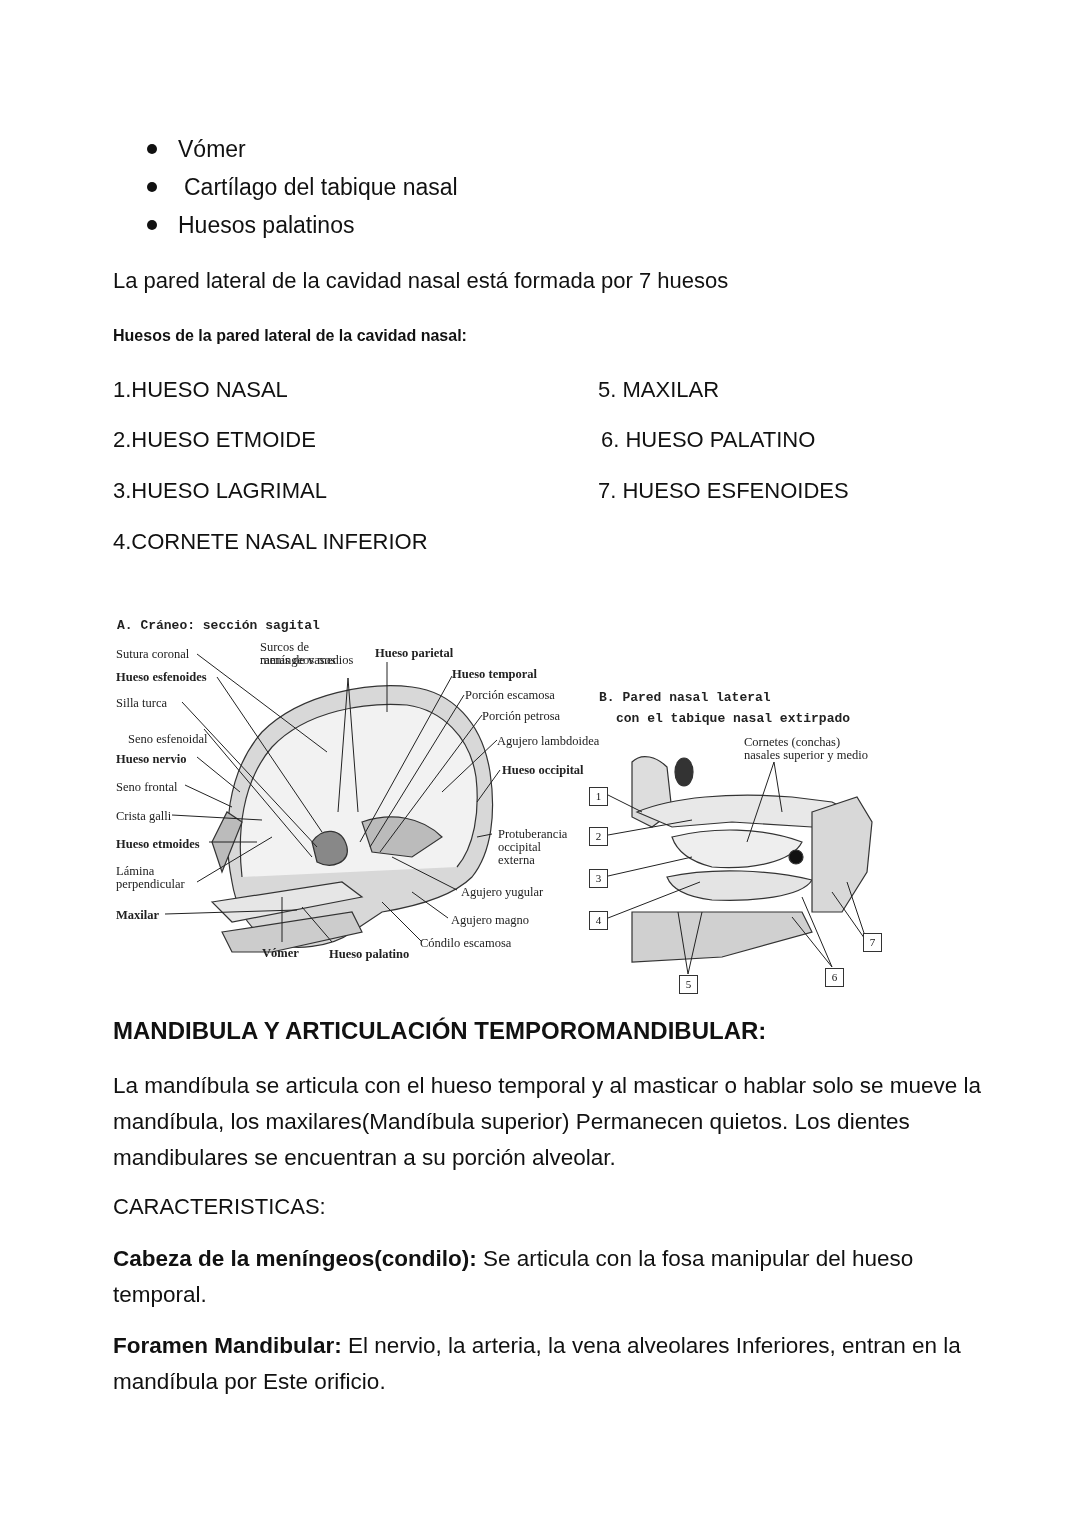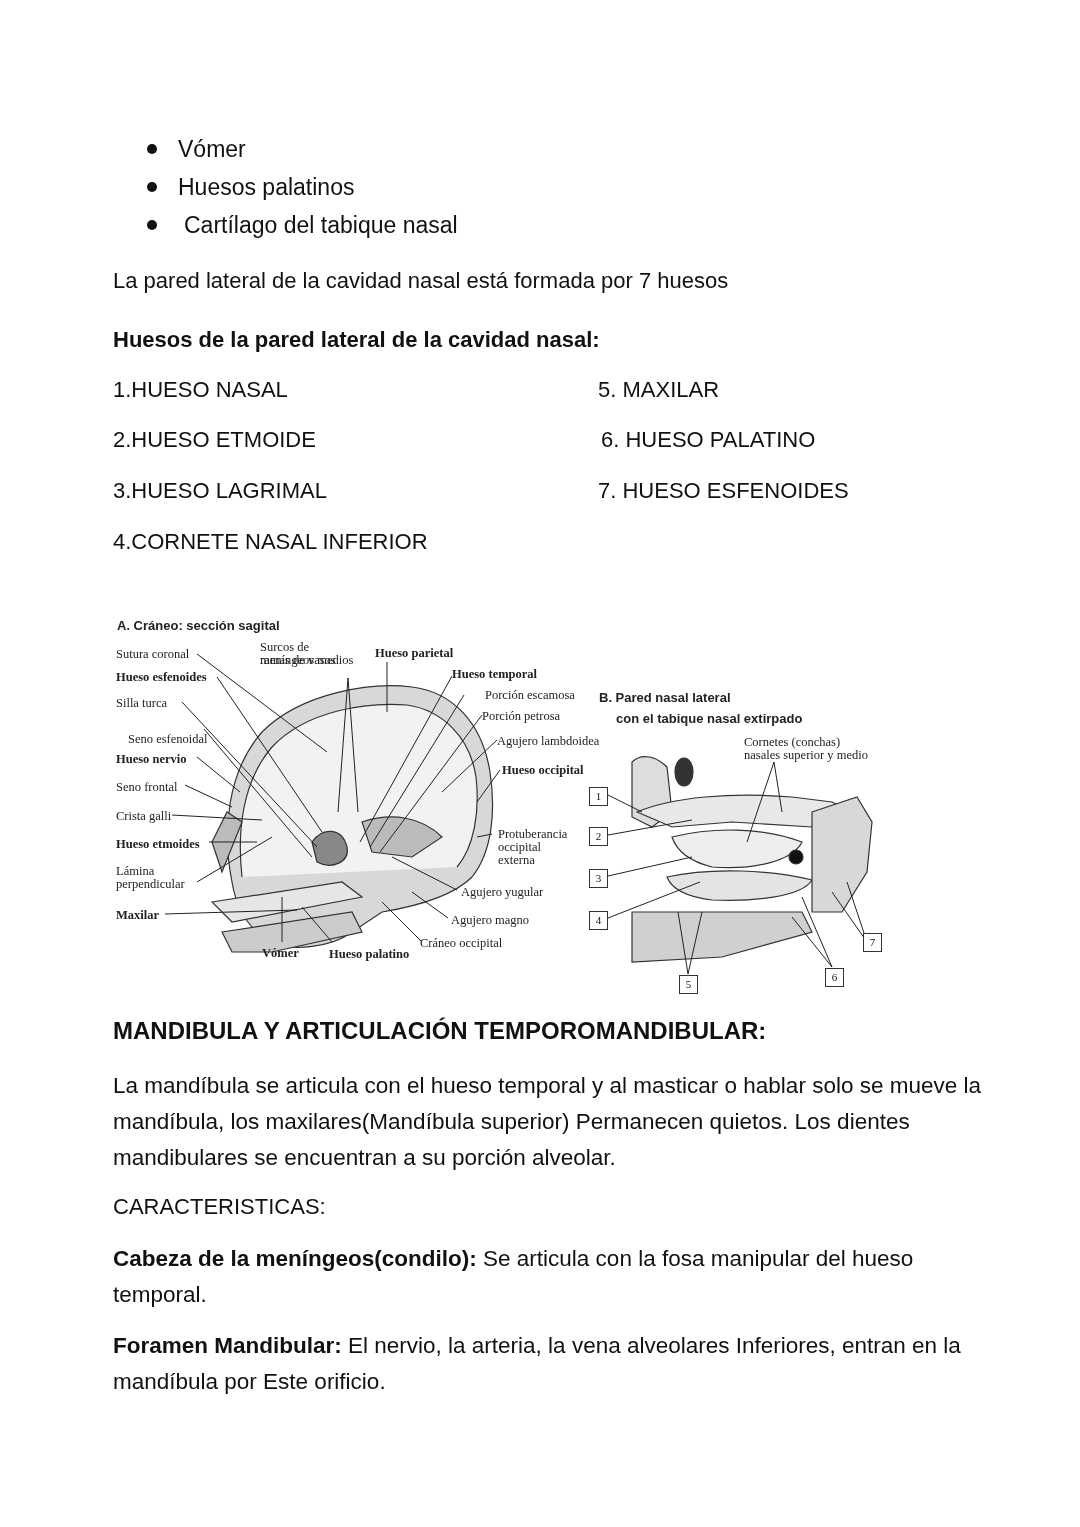--- a/index.html
+++ b/index.html
@@ -3,37 +3,37 @@
 <meta charset="utf-8">
 <style>
   html, body { margin: 0; padding: 0; background: #ffffff; }
   body { width: 1080px; height: 1527px; position: relative; overflow: hidden;
          font-family: "Liberation Sans", sans-serif; color: #111; }
   .abs { position: absolute; }
   .bullets { left: 145px; top: 130px; margin: 0; padding: 0; list-style: none; }
   .bullets li { font-size: 23px; height: 38px; line-height: 38px; position: relative; padding-left: 33px; }
   .bullets li .dot { position: absolute; left: 2px; top: 14px; width: 10px; height: 10px; border-radius: 50%; background: #111; }
   .p { font-size: 22px; }
-  .h-bold { font-weight: bold; font-size: 22px; }
+  .h-bold { font-weight: bold; font-size: 16px; }
   .list-item { font-size: 22px; }
   .h-section { font-weight: bold; font-size: 24px; }
   .para { left: 113px; width: 870px; font-size: 22.5px; line-height: 36px; }
   .figure { left: 112px; top: 612px; width: 780px; height: 390px; }
   .fig-label { position: absolute; font-family: "Liberation Serif", serif; font-size: 12.5px; color: #222; white-space: nowrap; line-height: 13px; }
   .fig-label.b { font-weight: bold; }
-  .fig-title { position: absolute; font-family: Liberation Sans, sans-serif; font-size: 13px; font-weight: bold; color: #222; line-height: 14px; }
+  .fig-title { position: absolute; font-family: Liberation Mono, monospace; font-size: 13px; font-weight: bold; color: #222; line-height: 14px; }
   .numbox { position: absolute; width: 17px; height: 17px; border: 1px solid #333; font-family: "Liberation Serif", serif; font-size: 11px; text-align: center; line-height: 17px; background: #fff; }
 </style>
 </head>
 <body>
 
 <ul class="abs bullets">
   <li><span class="dot"></span><span>Vómer</span></li>
+  <li><span class="dot"></span><span style="padding-left:6px">Cartílago del tabique nasal</span></li>
   <li><span class="dot"></span><span>Huesos palatinos</span></li>
-  <li><span class="dot"></span><span style="padding-left:6px">Cartílago del tabique nasal</span></li>
 </ul>
 
 <div class="abs p" style="left:113px; top:268px;">La pared lateral de la cavidad nasal está formada por 7 huesos</div>
 <div class="abs h-bold" style="left:113px; top:327px;">Huesos de la pared lateral de la cavidad nasal:</div>
 
 <div class="abs list-item" style="left:113px; top:377px;">1.HUESO NASAL</div>
 <div class="abs list-item" style="left:113px; top:427px;">2.HUESO ETMOIDE</div>
 <div class="abs list-item" style="left:113px; top:478px;">3.HUESO LAGRIMAL</div>
 <div class="abs list-item" style="left:113px; top:529px;">4.CORNETE NASAL INFERIOR</div>
 <div class="abs list-item" style="left:598px; top:377px;">5. MAXILAR</div>
@@ -116,30 +116,30 @@
   <div class="fig-label" style="left:4px; top:253px;">Lámina</div>
   <div class="fig-label" style="left:4px; top:266px;">perpendicular</div>
   <div class="fig-label b" style="left:4px; top:297px;">Maxilar</div>
   <div class="fig-label b" style="left:150px; top:335px;">Vómer</div>
   <div class="fig-label b" style="left:217px; top:336px;">Hueso palatino</div>
   <div class="fig-label" style="left:148px; top:29px;">Surcos de</div>
   <div class="fig-label" style="left:148px; top:42px;">ramas de vasos</div>
   <div class="fig-label" style="left:148px; top:42px;">meníngeos medios</div>
   <div class="fig-label b" style="left:263px; top:35px;">Hueso parietal</div>
   <div class="fig-label b" style="left:340px; top:56px;">Hueso temporal</div>
-  <div class="fig-label" style="left:353px; top:77px;margin-left:20px;">Porción escamosa</div>
+  <div class="fig-label" style="left:353px; top:77px;">Porción escamosa</div>
   <div class="fig-label" style="left:370px; top:98px;">Porción petrosa</div>
   <div class="fig-label" style="left:385px; top:123px;">Agujero lambdoidea</div>
   <div class="fig-label b" style="left:390px; top:152px;">Hueso occipital</div>
   <div class="fig-label" style="left:386px; top:216px;">Protuberancia</div>
   <div class="fig-label" style="left:386px; top:229px;">occipital</div>
   <div class="fig-label" style="left:386px; top:242px;">externa</div>
   <div class="fig-label" style="left:349px; top:274px;">Agujero yugular</div>
   <div class="fig-label" style="left:339px; top:302px;">Agujero magno</div>
-  <div class="fig-label" style="left:308px; top:325px;">Cráneo occipital</div>
+  <div class="fig-label" style="left:308px; top:325px;">Cóndilo escamosa</div>
 
   <div class="fig-title" style="left:487px; top:79px;">B. Pared nasal lateral</div>
   <div class="fig-title" style="left:504px; top:100px;">con el tabique nasal extirpado</div>
   <div class="fig-label" style="left:632px; top:124px;">Cornetes (conchas)</div>
   <div class="fig-label" style="left:632px; top:137px;">nasales superior y medio</div>
 
   <div class="numbox" style="left:477px; top:175px;">1</div>
   <div class="numbox" style="left:477px; top:215px;">2</div>
   <div class="numbox" style="left:477px; top:257px;">3</div>
   <div class="numbox" style="left:477px; top:299px;">4</div>

